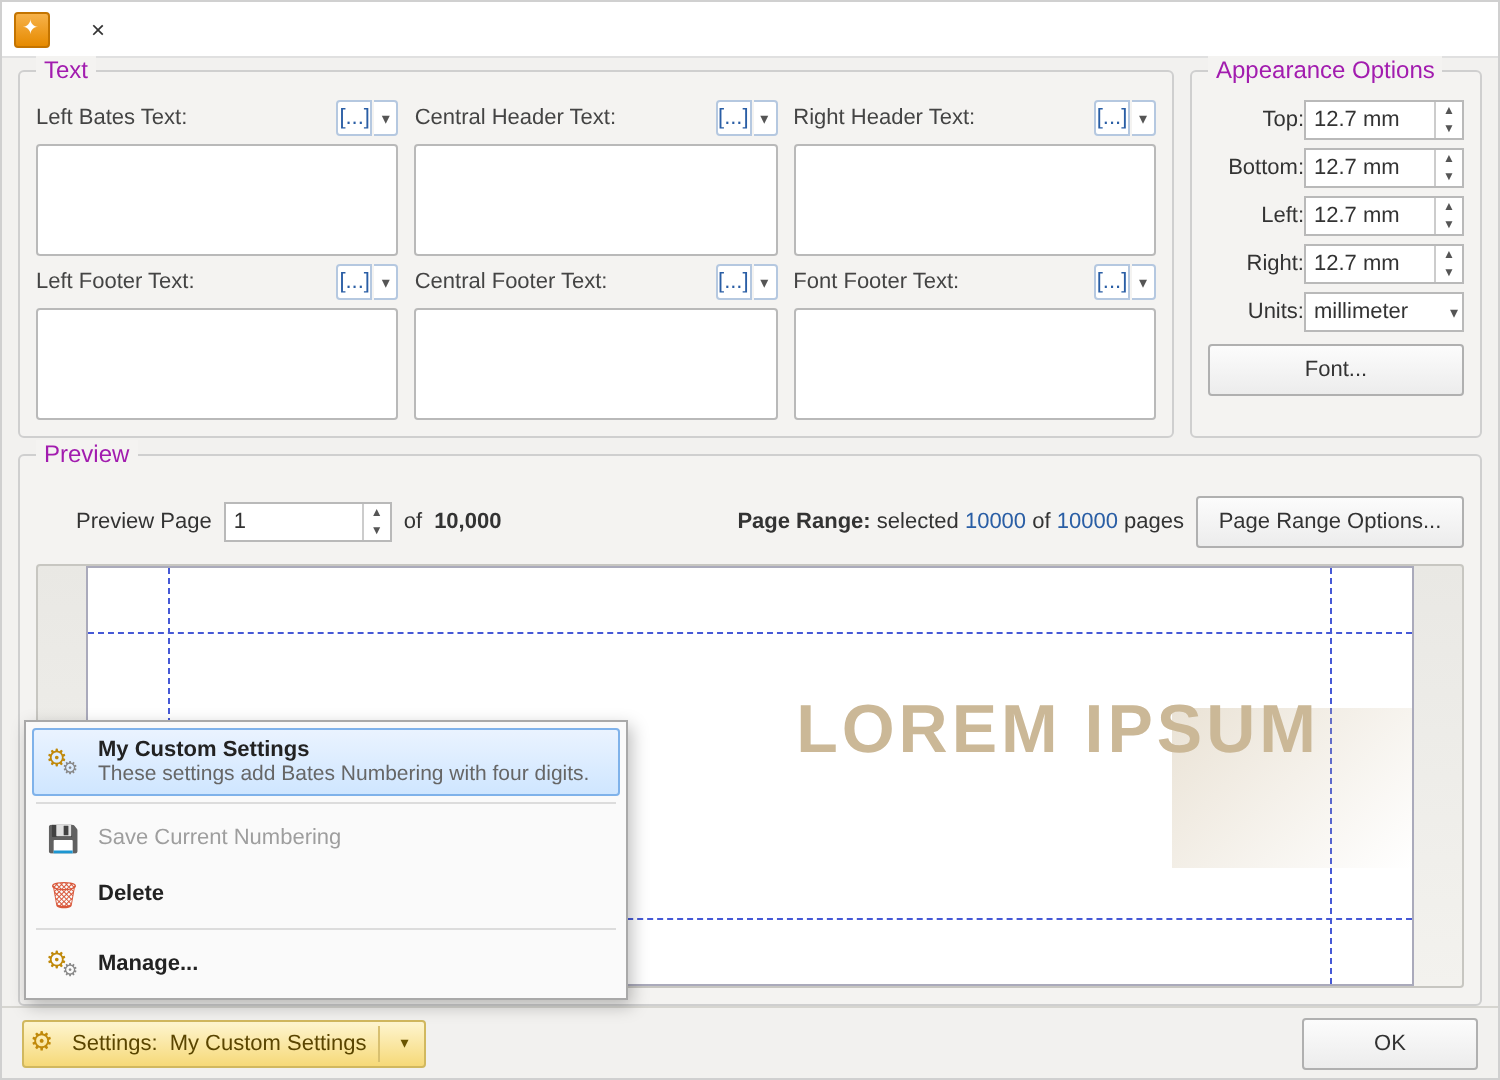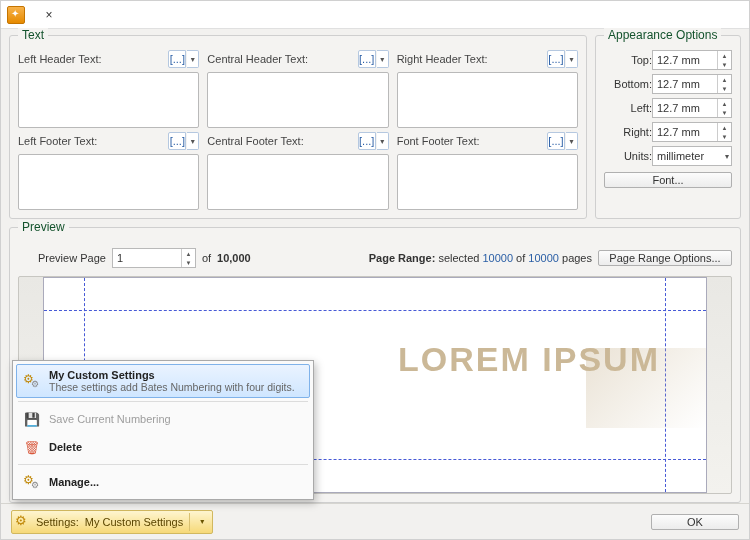--- a/index.html
+++ b/index.html
@@ -11,42 +11,42 @@
   .titlebar .app-icon { width: 18px; height: 18px; background: linear-gradient(#f7b24a,#e68a00); border: 1px solid #c47400; border-radius: 2px; position: relative; margin-right: 6px; }
   .titlebar .app-icon::after { content: "✦"; color: #fff; font-size: 10px; position: absolute; left: 3px; top: 1px; }
   .titlebar .title { flex: 1; font-size: 12px; }
   .titlebar .close { width: 36px; height: 28px; display: flex; align-items: center; justify-content: center; cursor: default; }
 
   
   .content { flex: 1; background: #f2f1ef; padding: 6px 8px 0 8px; display: flex; flex-direction: column; }
 
   
   .gb { border: 1px solid #cfcfcf; border-radius: 3px; background: #f4f3f1; position: relative; padding: 14px 8px 8px 8px; }
-  .gb > .gb-title { position: absolute; top: -1px; left: 8px; transform: translateY(-50%); color: #14532d; font-size: 12px; background: #f4f3f1; padding: 0 4px; }
+  .gb > .gb-title { position: absolute; top: -1px; left: 8px; transform: translateY(-50%); color: #a21caf; font-size: 12px; background: #f4f3f1; padding: 0 4px; }
 
   .row1 { display: flex; gap: 8px; }
   .text-gb { flex: 1; }
   .appear-gb { width: 146px; }
 
   .grid { display: grid; grid-template-columns: 1fr 1fr 1fr; grid-template-rows: auto 56px auto 56px; column-gap: 8px; row-gap: 4px; }
   .lblrow { display: flex; align-items: center; justify-content: space-between; font-size: 11px; color: #444; }
   .ddbtn { display: inline-flex; align-items: center; gap: 1px; }
   .ddbtn .macro { width: 18px; height: 18px; border: 1px solid #b5c8e0; background: #fff; color: #2a5ea5; display: flex; align-items: center; justify-content: center; font-size: 11px; border-radius: 2px 0 0 2px; }
   .ddbtn .arrow { width: 12px; height: 18px; border: 1px solid #b5c8e0; border-left: none; background: #fff; color: #555; display: flex; align-items: center; justify-content: center; font-size: 8px; border-radius: 0 2px 2px 0; }
   .box { background: #fff; border: 1px solid #b9b9b9; border-radius: 2px; width: 100%; height: 100%; }
 
   
   .apprrow { display: flex; align-items: center; justify-content: flex-end; gap: 0; margin-bottom: 4px; }
   .apprrow label { font-size: 11px; color: #333; width: 46px; text-align: right; }
   .spin, .combo { background: #fff; border: 1px solid #b9b9b9; height: 20px; width: 80px; font-size: 11px; padding: 0 14px 0 4px; position: relative; display: flex; align-items: center; }
   .spin { justify-content: flex-start; }
   .spin .spinbtns { position: absolute; right: 0; top: 0; bottom: 0; width: 14px; border-left: 1px solid #ccc; display: flex; flex-direction: column; }
   .spin .spinbtns span { flex: 1; display: flex; align-items: center; justify-content: center; font-size: 6px; color: #555; }
   .combo .comboarr { position: absolute; right: 2px; font-size: 8px; color: #555; }
-  .btn { height: 16px; border: 1px solid #b0b0b0; background: linear-gradient(#fcfcfc,#ececec); border-radius: 2px; font-size: 11px; display: flex; align-items: center; justify-content: center; cursor: default; }
+  .btn { height: 26px; border: 1px solid #b0b0b0; background: linear-gradient(#fcfcfc,#ececec); border-radius: 2px; font-size: 11px; display: flex; align-items: center; justify-content: center; cursor: default; }
 
   
   .preview-gb { margin-top: 8px; flex: 1; display: flex; flex-direction: column; padding: 14px 8px 8px 8px; }
   .prev-controls { display: flex; align-items: center; gap: 6px; font-size: 11px; margin: 6px 0 8px 0; }
   .prev-controls .spin { width: 84px; }
   .prev-controls .spacer { flex: 1; }
   .prev-controls strong { font-weight: bold; }
   .prev-controls .pagerange .num { color: #2a5ea5; font-weight: normal; }
   .btn-pagerange { width: 134px; justify-content: center; }
 
@@ -98,21 +98,21 @@
 
 <div class="content">
 
   <div class="row1">
 
     <div class="gb text-gb">
       <div class="gb-title">Text</div>
       <div class="grid">
 
         <div class="lblrow">
-          <span>Left Header Text:</span>
+          <span>Left Bates Text:</span>
           <span class="ddbtn">
               <span class="macro">[...]</span>
               <span class="arrow">▾</span>
             </span>
         </div>
         <div class="lblrow">
           <span>Central Header Text:</span>
           <span class="ddbtn">
               <span class="macro">[...]</span>
               <span class="arrow">▾</span>

